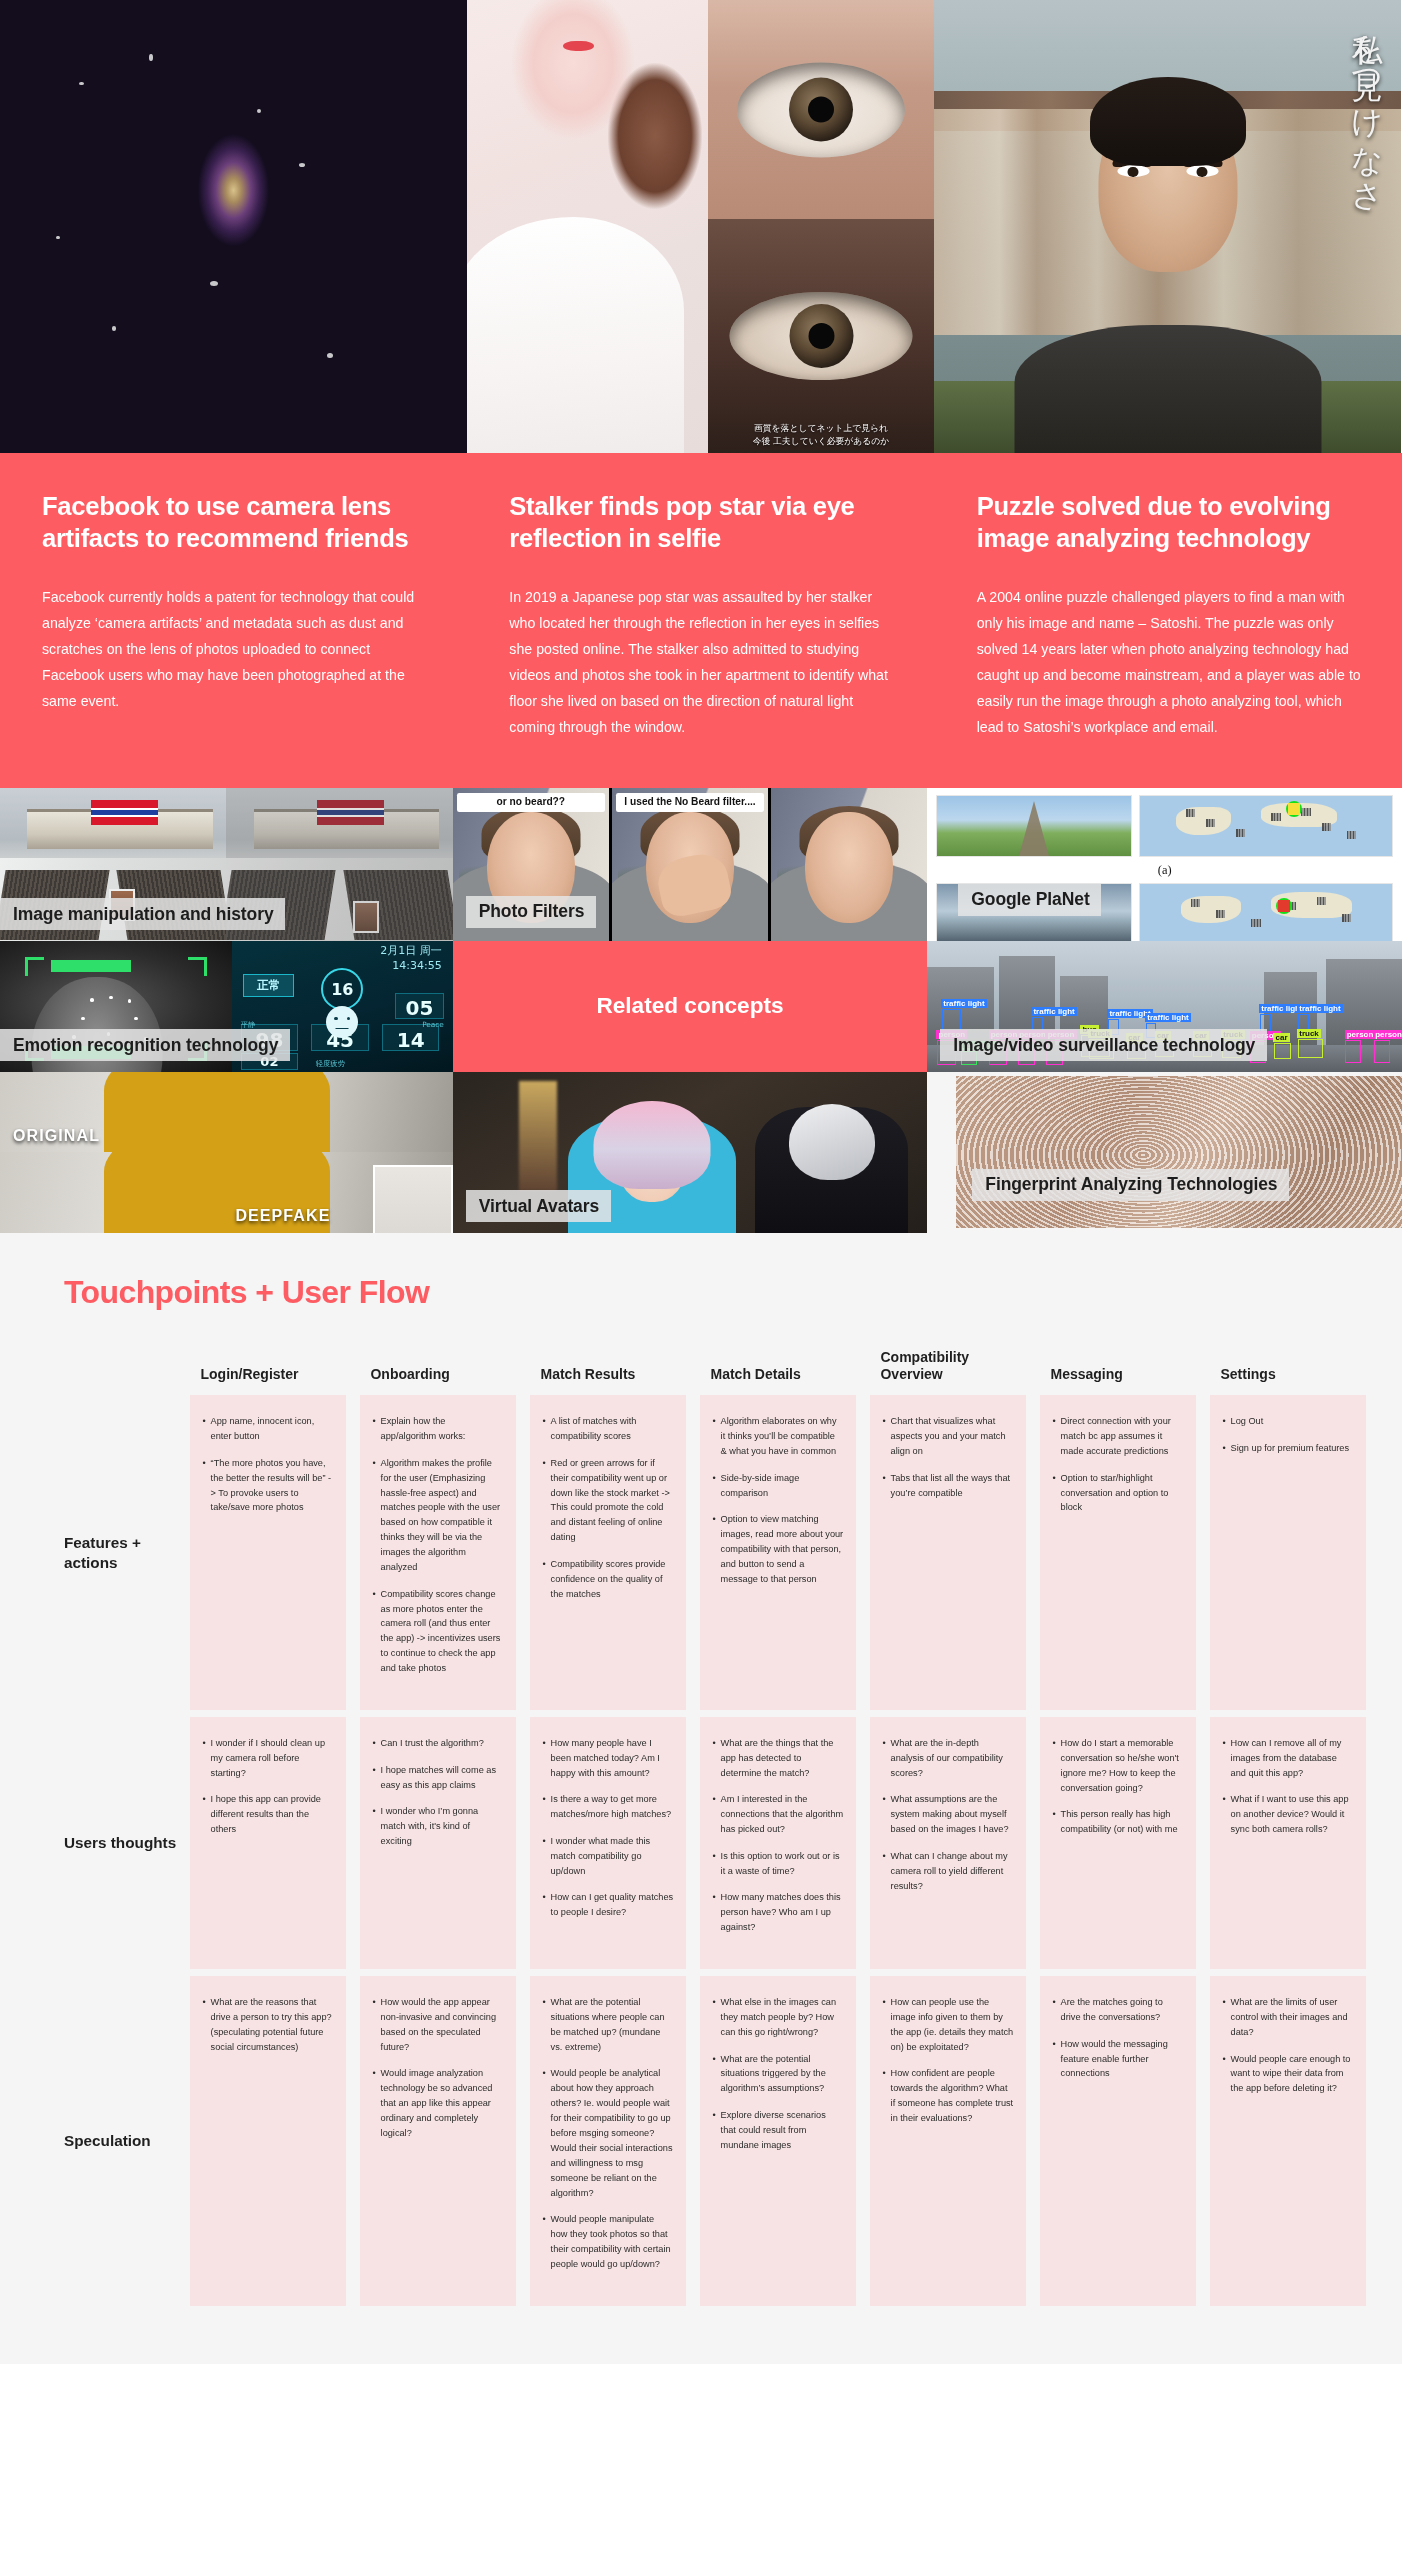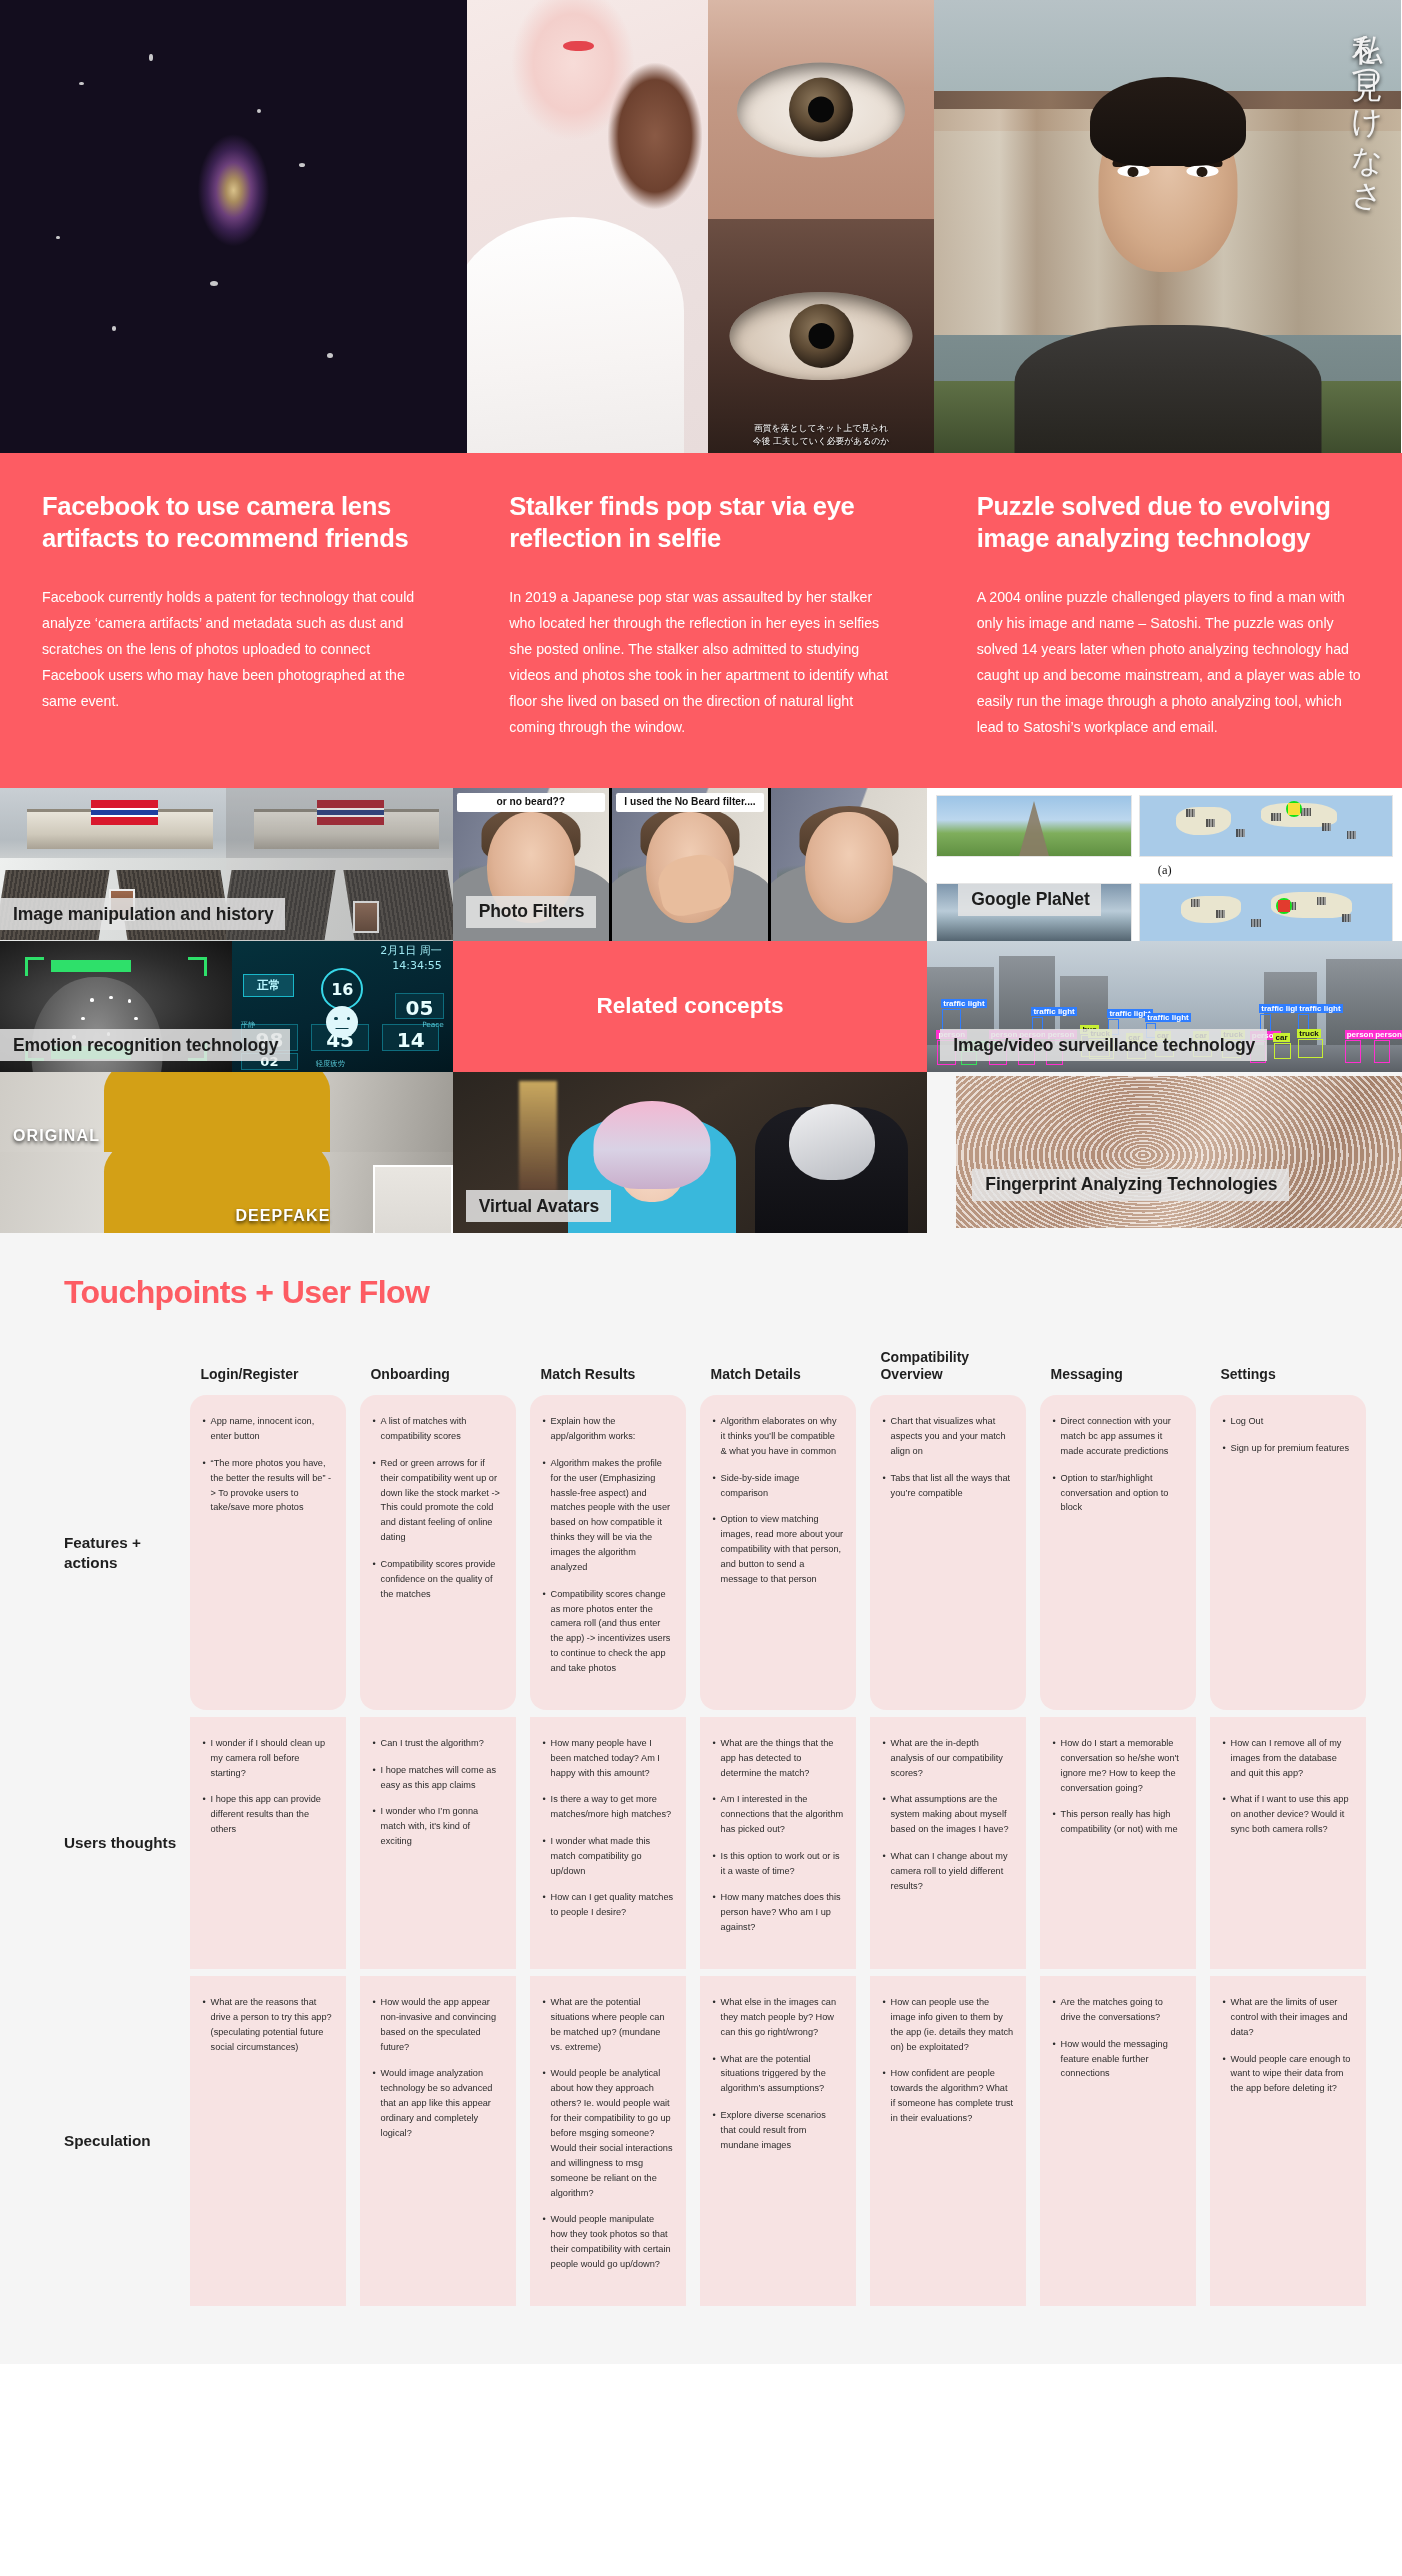--- a/index.html
+++ b/index.html
@@ -306,21 +306,21 @@
     padding:19px 13px 22px 13px;
   }
   .tp-cell ul { list-style:none; }
   .tp-cell li {
     font-size:9.2px; line-height:1.62; color:#2c2c2c;
     margin-bottom:11.7px; padding-left:8px; position:relative;
   }
   .tp-cell li:before {
     content:"\2022"; position:absolute; left:0; top:0; font-size:9.2px; color:#2c2c2c;
   }
-  .row-features .tp-cell { min-height:288px;border-radius:16px; }
+  .row-features .tp-cell { min-height:288px; }
   .row-thoughts .tp-cell { min-height:219px; }
   .row-speculation .tp-cell { min-height:303px; }
 </style>
 </head>
 <body>
 
 <div class="photo-strip">
 
   <div class="ps-cell ps-lens">
     <div class="lens-bg"></div>
@@ -710,30 +710,30 @@
     <div class="tp-body-row row-features">
       <div class="tp-rowname">Features + actions</div>
       <div class="tp-cell">
           <ul>
             <li>App name, innocent icon, enter button</li>
             <li>“The more photos you have, the better the results will be” -&gt; To provoke users to take/save more photos</li>
           </ul>
         </div>
       <div class="tp-cell">
           <ul>
+            <li>Explain how the app/algorithm works:</li>
+            <li>Algorithm makes the profile for the user (Emphasizing hassle-free aspect) and matches people with the user based on how compatible it thinks they will be via the images the algorithm analyzed</li>
+            <li>Compatibility scores change as more photos enter the camera roll (and thus enter the app) -&gt; incentivizes users to continue to check the app and take photos</li>
+          </ul>
+        </div>
+      <div class="tp-cell">
+          <ul>
             <li>A list of matches with compatibility scores</li>
             <li>Red or green arrows for if their compatibility went up or down like the stock market -&gt; This could promote the cold and distant feeling of online dating</li>
             <li>Compatibility scores provide confidence on the quality of the matches</li>
-          </ul>
-        </div>
-      <div class="tp-cell">
-          <ul>
-            <li>Explain how the app/algorithm works:</li>
-            <li>Algorithm makes the profile for the user (Emphasizing hassle-free aspect) and matches people with the user based on how compatible it thinks they will be via the images the algorithm analyzed</li>
-            <li>Compatibility scores change as more photos enter the camera roll (and thus enter the app) -&gt; incentivizes users to continue to check the app and take photos</li>
           </ul>
         </div>
       <div class="tp-cell">
           <ul>
             <li>Algorithm elaborates on why it thinks you’ll be compatible &amp; what you have in common</li>
             <li>Side-by-side image comparison</li>
             <li>Option to view matching images, read more about your compatibility with that person, and button to send a message to that person</li>
           </ul>
         </div>
       <div class="tp-cell">

